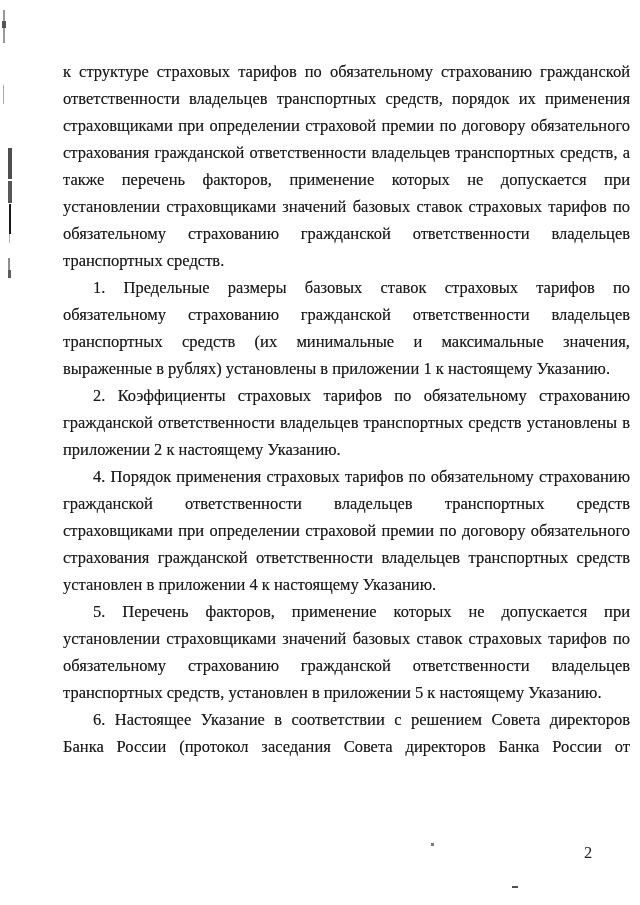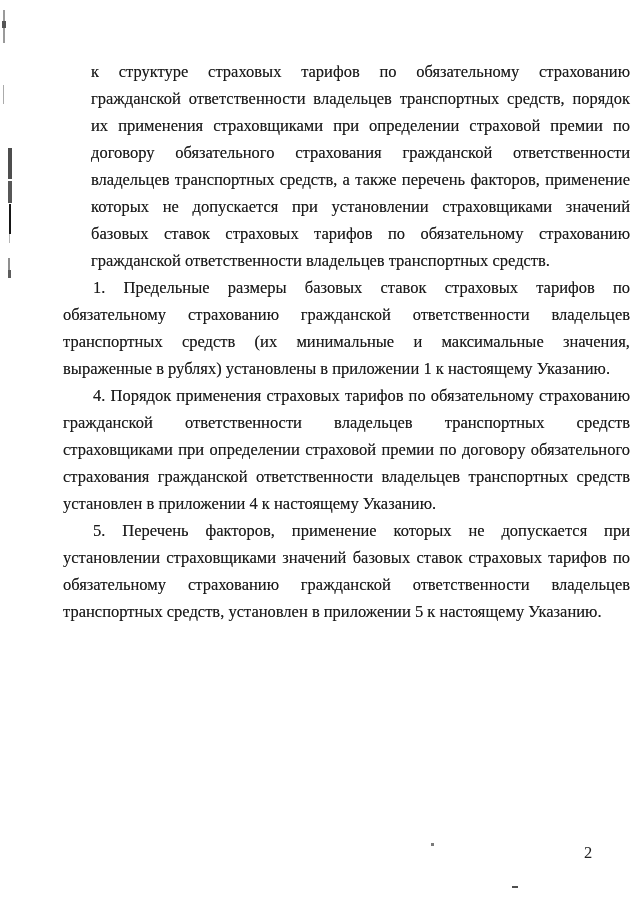--- a/index.html
+++ b/index.html
@@ -25,21 +25,20 @@
     line-height: 27px;
     text-align: justify;
     text-shadow: 0 0 0.4px rgba(20,20,20,0.55);
   }
   .para {
     margin: 0;
     text-indent: 30px;
   }
   .para.first {
     text-indent: 0;
-    margin-left: 28px;
   }
   .para.continues {
     text-align-last: justify;
   }
   .page-number {
     position: absolute;
     left: 584px;
     top: 843px;
     font-size: 16.5px;
     color: #222222;
@@ -71,19 +70,21 @@
   <div class="artifact a5"></div>
   <div class="artifact a6"></div>
   <div class="artifact a7"></div>
   <div class="artifact a8"></div>
   <div class="artifact a9"></div>
   <div class="artifact a10"></div>
 
   <div class="text-block">
     <p class="para first">к структуре страховых тарифов по обязательному страхованию гражданской ответственности владельцев транспортных средств, порядок их применения страховщиками при определении страховой премии по договору обязательного страхования гражданской ответственности владельцев транспортных средств, а также перечень факторов, применение которых не допускается при установлении страховщиками значений базовых ставок страховых тарифов по обязательному страхованию гражданской ответственности владельцев транспортных средств.</p>
     <p class="para">1. Предельные размеры базовых ставок страховых тарифов по обязательному страхованию гражданской ответственности владельцев транспортных средств (их минимальные и максимальные значения, выраженные в рублях) установлены в приложении 1 к настоящему Указанию.</p>
+    <p class="para">2. Коэффициенты страховых тарифов по обязательному страхованию гражданской ответственности владельцев транспортных средств установлены в приложении 2 к настоящему Указанию.</p>
     <p class="para">4. Порядок применения страховых тарифов по обязательному страхованию гражданской ответственности владельцев транспортных средств страховщиками при определении страховой премии по договору обязательного страхования гражданской ответственности владельцев транспортных средств установлен в приложении 4 к настоящему Указанию.</p>
     <p class="para">5. Перечень факторов, применение которых не допускается при установлении страховщиками значений базовых ставок страховых тарифов по обязательному страхованию гражданской ответственности владельцев транспортных средств, установлен в приложении 5 к настоящему Указанию.</p>
+    <p class="para continues">6. Настоящее Указание в соответствии с решением Совета директоров Банка России (протокол заседания Совета директоров Банка России от</p>
   </div>
 
   <div class="page-number">2</div>
 
 </div>
 
 </body></html>

